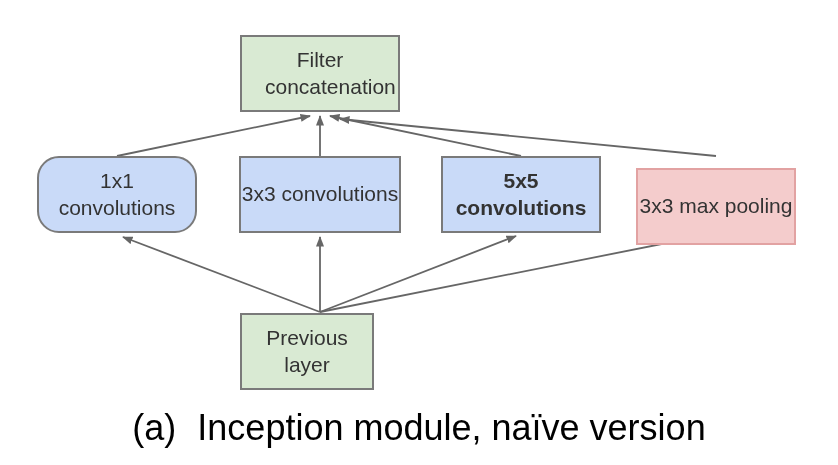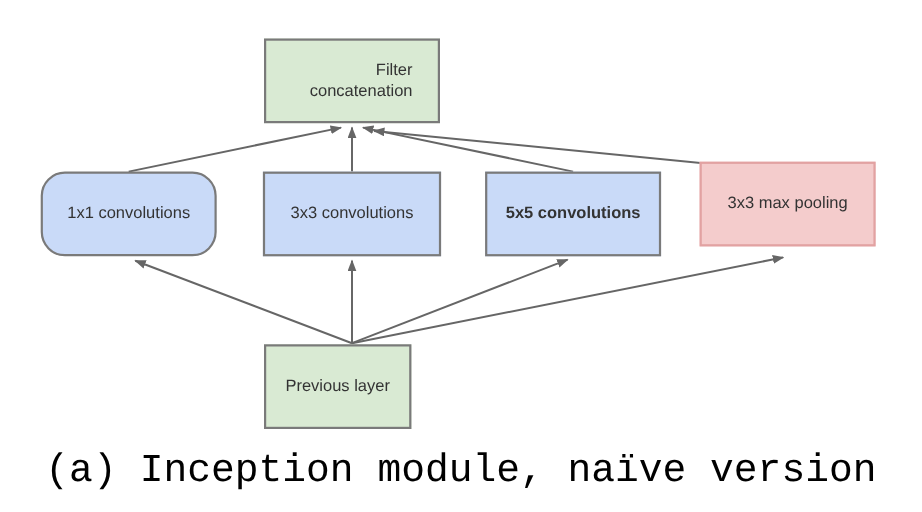--- a/index.html
+++ b/index.html
@@ -25,41 +25,41 @@
     stroke: var(--arrow, #666666);
     stroke-width: 1.8;
     fill: none;
   }
   .node {
     position: absolute;
     box-sizing: border-box;
     display: flex;
     align-items: center;
     justify-content: center;
-    text-align: right;
+    text-align: center;
     border: 2px solid var(--node-border, #7a7a7a);
-    font-size: 15px;
+    font-size: 21px;
     line-height: 1.25;
     color: var(--node-text, #333333);
   }
   .node.green { background: var(--node-green, #d9ead3); }
   .node.blue  { background: var(--node-blue, #c9daf8); }
   .node.red   {
     background: var(--node-red, #f4cccc);
     border-color: var(--node-red-border, #e2a2a2);
   }
   .node-label { display: inline-block; }
   .node-label.narrow { max-width: 110px; }
   .caption {
     position: absolute;
     left: 0;
     top: 403px;
     width: 838px;
     text-align: center;
-    font-family: Liberation Mono, monospace;
+    font-family: Liberation Sans, sans-serif;
     font-size: 36px;
     line-height: 50px;
     color: var(--caption-text, #000000);
     white-space: nowrap;
   }
   .caption .prefix { margin-right: 21px; }
 </style>
 </head>
 <body>
 
@@ -92,21 +92,21 @@
   </div>
 
   <div class="node blue" style="left:239px; top:156px; width:162px; height:77px;">
     <span class="node-label">3x3 convolutions</span>
   </div>
 
   <div class="node blue" style="left:441px; top:156px; width:160px; height:77px;font-weight:bold;">
     <span class="node-label">5x5 convolutions</span>
   </div>
 
-  <div class="node red" style="left:636px; top:147px; width:160px; height:77px;">
+  <div class="node red" style="left:636px; top:168px; width:160px; height:77px;">
     <span class="node-label">3x3 max pooling</span>
   </div>
 
   <div class="node green" style="left:240px; top:313px; width:134px; height:77px;">
     <span class="node-label">Previous layer</span>
   </div>
 
   <div class="caption">
     <span class="prefix">(a)</span><span>Inception module, naïve version</span>
   </div>

